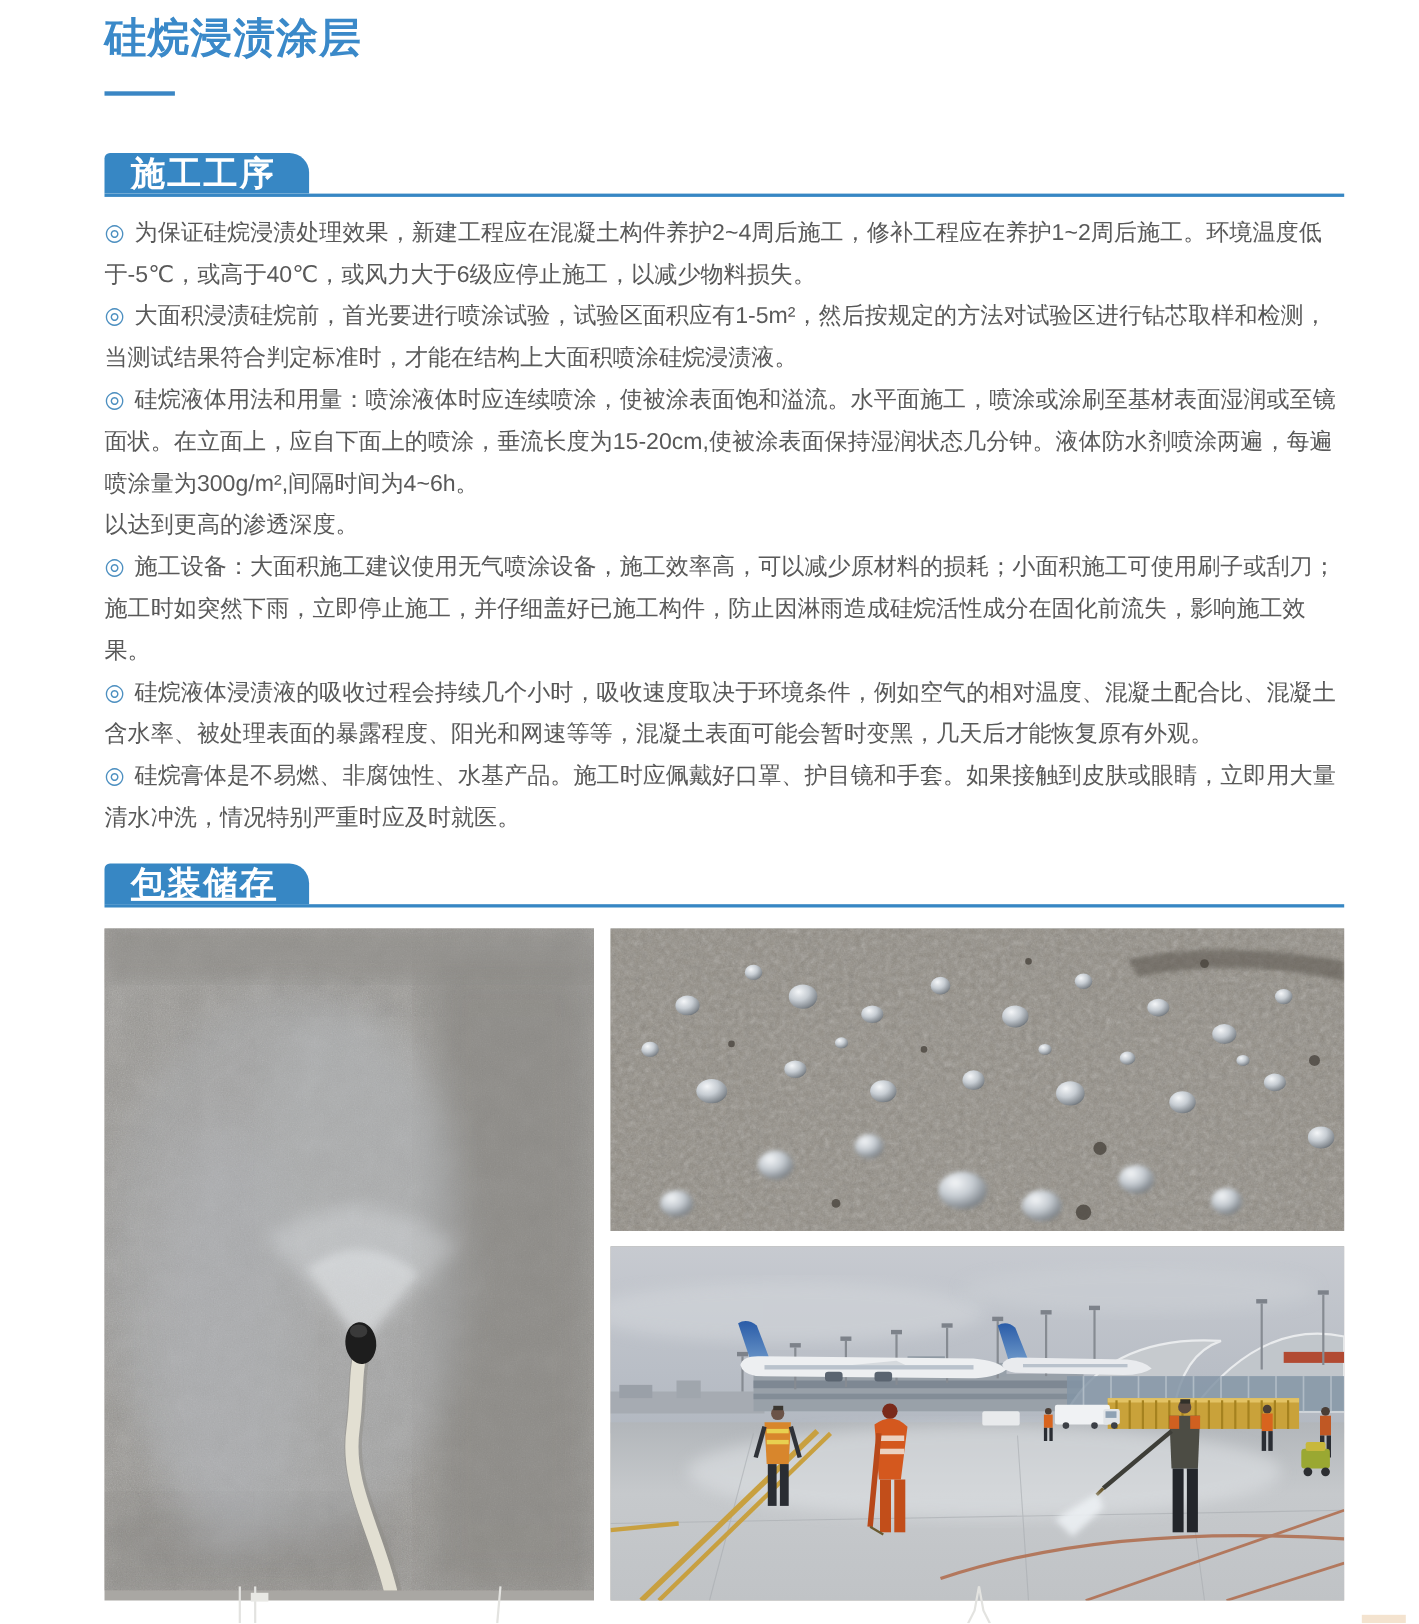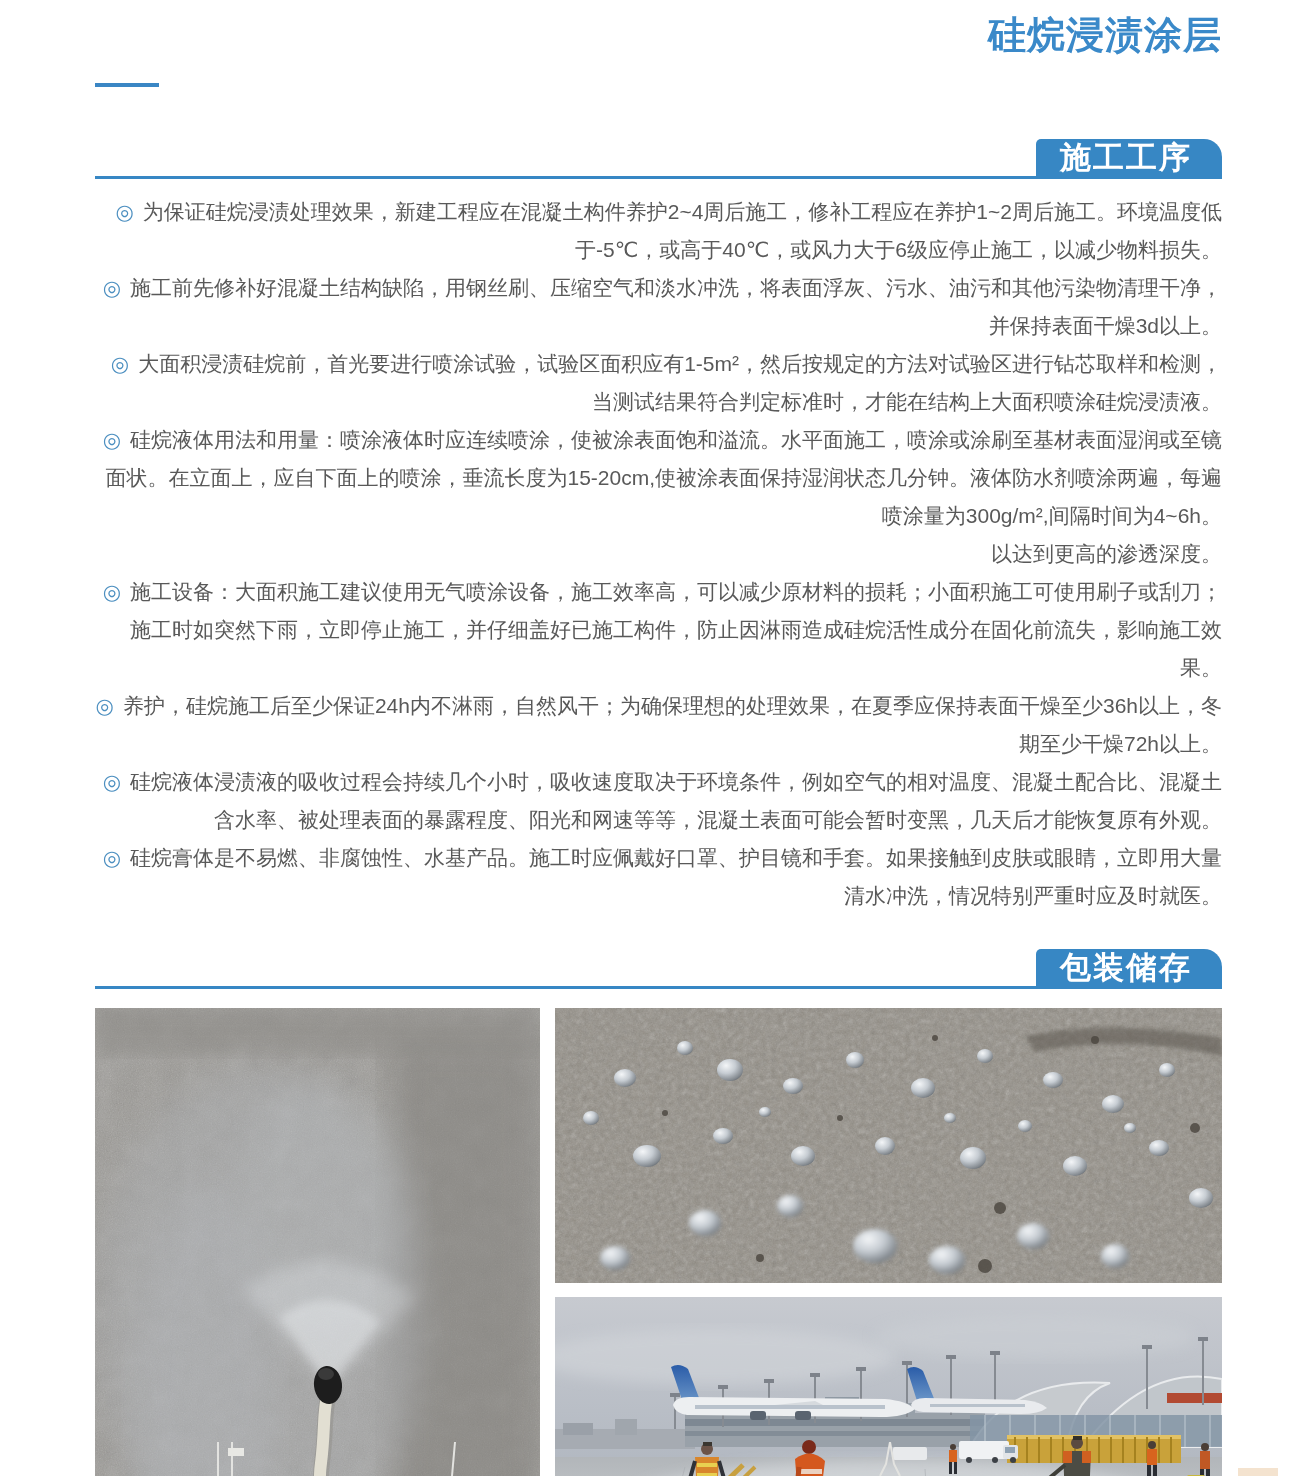--- a/index.html
+++ b/index.html
@@ -1,36 +1,35 @@
 <!DOCTYPE html>
 <html><head>
 <meta charset="utf-8">
 <style>
   * { box-sizing: border-box; }
   html,body { margin:0; padding:0; background:#ffffff; }
   body { font-family:"Liberation Sans","DejaVu Sans",sans-serif; }
   .page {
     position:relative; width:1290px; height:1476px; background:#ffffff;
     overflow:hidden;
-    text-align:right;
   }
   .content { margin-left:95px; width:1127px; }
 
   .doc-title {
     padding-top:13px; font-size:38px; font-weight:bold; color:#3a89c9;
     letter-spacing:1px; line-height:1.2;
   }
   .title-rule { width:64px; height:4px; background:#3a86c4; margin-top:24px; }
 
   .section-tab {
     display:inline-block; margin-top:52px; background:#3787c4; color:#ffffff;
     font-size:31px; font-weight:bold; line-height:37px; height:37px;
     padding:0 30px 0 24px; border-radius:5px 18px 0 0; letter-spacing:2px;
   }
-  .section-tab.second { margin-top:34px; }
+  .section-tab.second { margin-top:22px;text-decoration:underline; }
   .blue-rule { width:100%; height:3px; background:#3787c4; }
 
   .body-text { margin-top:14px; }
   .item { margin:0; font-size:21px; line-height:38px; color:#595959; }
   .bullet { color:#4c8fc0; margin-right:9px; font-size:21px; }
   .item-text { white-space:pre-wrap; }
 
   .photos { display:flex; margin-top:19px; gap:15px; }
   .photo { display:block; background:#a9a7a3; }
   .left-col { width:445px; }
@@ -47,26 +46,24 @@
 
     <div class="doc-title">硅烷浸渍涂层</div>
     <div class="title-rule"></div>
 
     
     <div class="section-tab">施工工序</div>
     <div class="blue-rule"></div>
 
     <div class="body-text">
       <p class="item"><span class="bullet">◎</span><span class="item-text">为保证硅烷浸渍处理效果，新建工程应在混凝土构件养护2~4周后施工，修补工程应在养护1~2周后施工。环境温度低于-5℃，或高于40℃，或风力大于6级应停止施工，以减少物料损失。</span></p>
-      <p class="item"><span class="bullet">◎</span><span class="item-text">施工前先修补好混凝土结构缺陷，用钢丝刷、压缩空气和淡水冲洗，将表面浮灰、污水、油污和其他污染物清理干净，并保持表面干燥3d以上。</span></p>
       <p class="item"><span class="bullet">◎</span><span class="item-text">大面积浸渍硅烷前，首光要进行喷涂试验，试验区面积应有1-5m²，然后按规定的方法对试验区进行钻芯取样和检测，当测试结果符合判定标准时，才能在结构上大面积喷涂硅烷浸渍液。</span></p>
       <p class="item"><span class="bullet">◎</span><span class="item-text">硅烷液体用法和用量：喷涂液体时应连续喷涂，使被涂表面饱和溢流。水平面施工，喷涂或涂刷至基材表面湿润或至镜面状。在立面上，应自下面上的喷涂，垂流长度为15-20cm,使被涂表面保持湿润状态几分钟。液体防水剂喷涂两遍，每遍喷涂量为300g/m²,间隔时间为4~6h。
 以达到更高的渗透深度。</span></p>
       <p class="item"><span class="bullet">◎</span><span class="item-text">施工设备：大面积施工建议使用无气喷涂设备，施工效率高，可以减少原材料的损耗；小面积施工可使用刷子或刮刀；施工时如突然下雨，立即停止施工，并仔细盖好已施工构件，防止因淋雨造成硅烷活性成分在固化前流失，影响施工效果。</span></p>
-      <p class="item"><span class="bullet">◎</span><span class="item-text">养护，硅烷施工后至少保证24h内不淋雨，自然风干；为确保理想的处理效果，在夏季应保持表面干燥至少36h以上，冬期至少干燥72h以上。</span></p>
       <p class="item"><span class="bullet">◎</span><span class="item-text">硅烷液体浸渍液的吸收过程会持续几个小时，吸收速度取决于环境条件，例如空气的相对温度、混凝土配合比、混凝土含水率、被处理表面的暴露程度、阳光和网速等等，混凝土表面可能会暂时变黑，几天后才能恢复原有外观。</span></p>
       <p class="item"><span class="bullet">◎</span><span class="item-text">硅烷膏体是不易燃、非腐蚀性、水基产品。施工时应佩戴好口罩、护目镜和手套。如果接触到皮肤或眼睛，立即用大量清水冲洗，情况特别严重时应及时就医。</span></p>
     </div>
 
     
     <div class="section-tab second">包装储存</div>
     <div class="blue-rule"></div>
 
 
     

